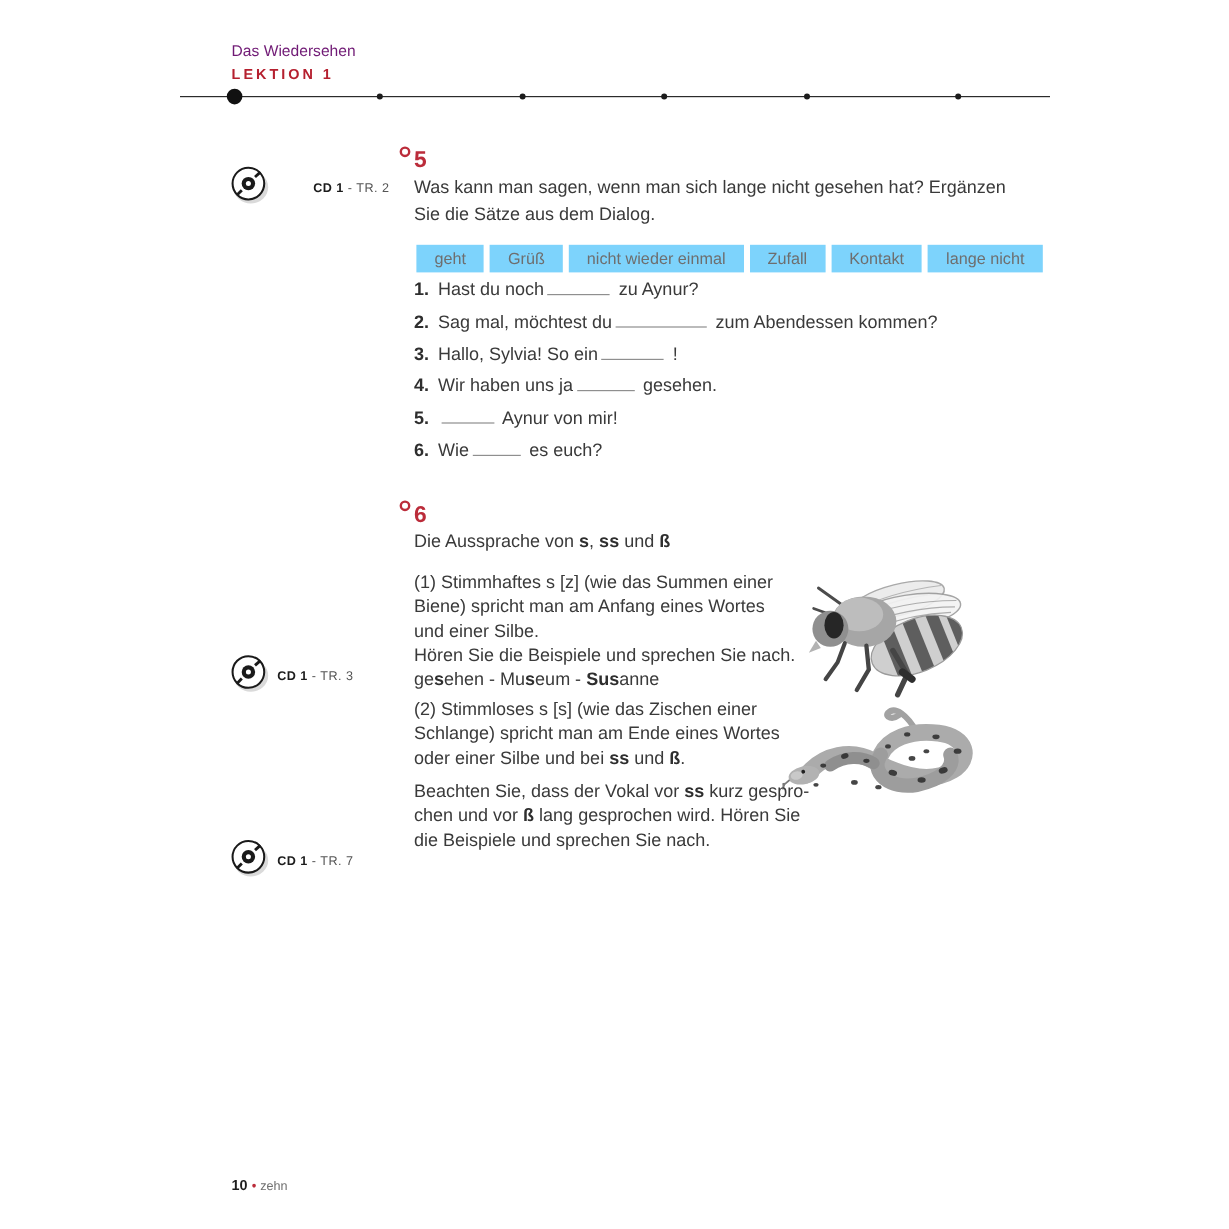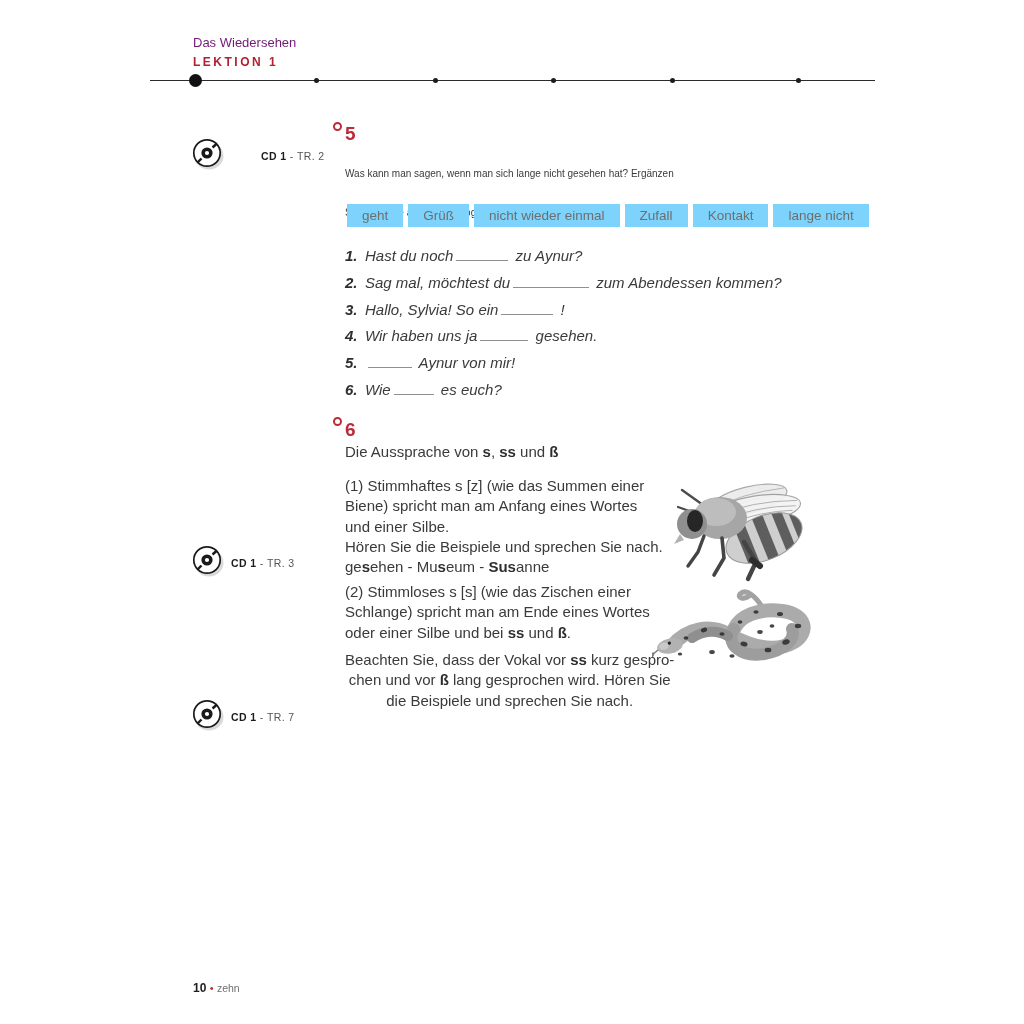--- a/index.html
+++ b/index.html
@@ -16,21 +16,21 @@
   .tl-bigdot{width:13px;height:13px;border-radius:50%;background:#111111;}
   
   .ex-marker{width:5px;height:5px;border:2.2px solid #bb2c3a;border-radius:50%;background:#fff;}
   .ex-number{font-size:19px;font-weight:700;color:#bb2c3a;}
   
   .cd-badge{display:flex;align-items:center;gap:5px;}
   .cd-label{font-size:10.5px;white-space:nowrap;letter-spacing:.4px;}
   .cd-label b{color:#1c1c1c;font-weight:700;}
   .cd-label span{color:#555;}
   
-  .intro-line{font-size:10px;line-height:22px;color:#3a3a3a;margin-top:17px;}
+  .intro-line{font-size:15px;line-height:22px;color:#3a3a3a;}
   .chip-row{display:flex;gap:5px;}
   .chip{background:#7dd3fc;color:#6e6e6e;font-size:13.5px;padding:4px 15px;white-space:nowrap;}
   .list-row{font-size:15px;height:26.8px;white-space:nowrap;color:#3a3a3a;}
   .list-num{font-weight:700;color:#2e2e2e;display:inline-block;min-width:20px;}
   .blank{display:inline-block;height:13px;border-bottom:1.2px solid #8f8f8f;margin:0 3px;vertical-align:baseline;}
   .ex6-title{font-size:15px;color:#3a3a3a;}
   .para{font-size:15px;color:#3a3a3a;}
   .para .pline{line-height:20.3px;white-space:nowrap;}
   b{font-weight:700;color:#2e2e2e;}
   
@@ -79,21 +79,21 @@
 
   <div class="abs chip-row" style="left:347px;top:204px;">
     <span class="chip">geht</span>
     <span class="chip">Grüß</span>
     <span class="chip">nicht wieder einmal</span>
     <span class="chip">Zufall</span>
     <span class="chip">Kontakt</span>
     <span class="chip">lange nicht</span>
   </div>
 
-  <div class="abs" style="left:345px;top:247px;font-style:italic;">
+  <div class="abs" style="left:345px;top:232px;">
     <div class="list-row"><span class="list-num">1.</span><span>Hast du noch<span class="blank" style="width: 52px;"></span> zu Aynur?</span></div>
     <div class="list-row"><span class="list-num">2.</span><span>Sag mal, möchtest du<span class="blank" style="width: 76px;"></span> zum Abendessen kommen?</span></div>
     <div class="list-row"><span class="list-num">3.</span><span>Hallo, Sylvia! So ein<span class="blank" style="width: 52px;"></span> !</span></div>
     <div class="list-row"><span class="list-num">4.</span><span>Wir haben uns ja<span class="blank" style="width: 48px;"></span> gesehen.</span></div>
     <div class="list-row"><span class="list-num">5.</span><span><span class="blank" style="width: 44px;"></span> Aynur von mir!</span></div>
     <div class="list-row"><span class="list-num">6.</span><span>Wie<span class="blank" style="width: 40px;"></span> es euch?</span></div>
   </div>
 
   <div class="abs ex-marker" style="left:333px;top:417px;"></div>
   <div class="abs ex-number" style="left:345px;top:419px;">6</div>
@@ -203,21 +203,21 @@
         <ellipse cx="108" cy="50" rx="2.8" ry="1.9"></ellipse>
         <ellipse cx="34" cy="56" rx="2.4" ry="1.7"></ellipse>
         <ellipse cx="28" cy="72" rx="2.2" ry="1.6"></ellipse>
         <ellipse cx="60" cy="70" rx="2.8" ry="2"></ellipse>
         <ellipse cx="80" cy="74" rx="2.6" ry="1.8"></ellipse>
         <ellipse cx="120" cy="44" rx="2.4" ry="1.7"></ellipse>
       </g>
     </svg>
   </div>
 
-  <div class="abs para" style="left:345px;top:650px;text-align:center;">
+  <div class="abs para" style="left:345px;top:650px;">
     <div class="pline">Beachten Sie, dass der Vokal vor <b>ss</b> kurz gespro-</div>
     <div class="pline">chen und vor <b>ß</b> lang gesprochen wird. Hören Sie</div>
     <div class="pline">die Beispiele und sprechen Sie nach.</div>
   </div>
 
   <div class="abs cd-badge" style="left:190px;top:697px;">
     <span>
       <svg width="36" height="36" viewBox="0 0 36 36">
         <ellipse cx="19" cy="20" rx="14.5" ry="13.5" fill="#dadada"></ellipse>
         <circle cx="17" cy="17" r="13.2" fill="#ffffff" stroke="#1a1a1a" stroke-width="1.7"></circle>

